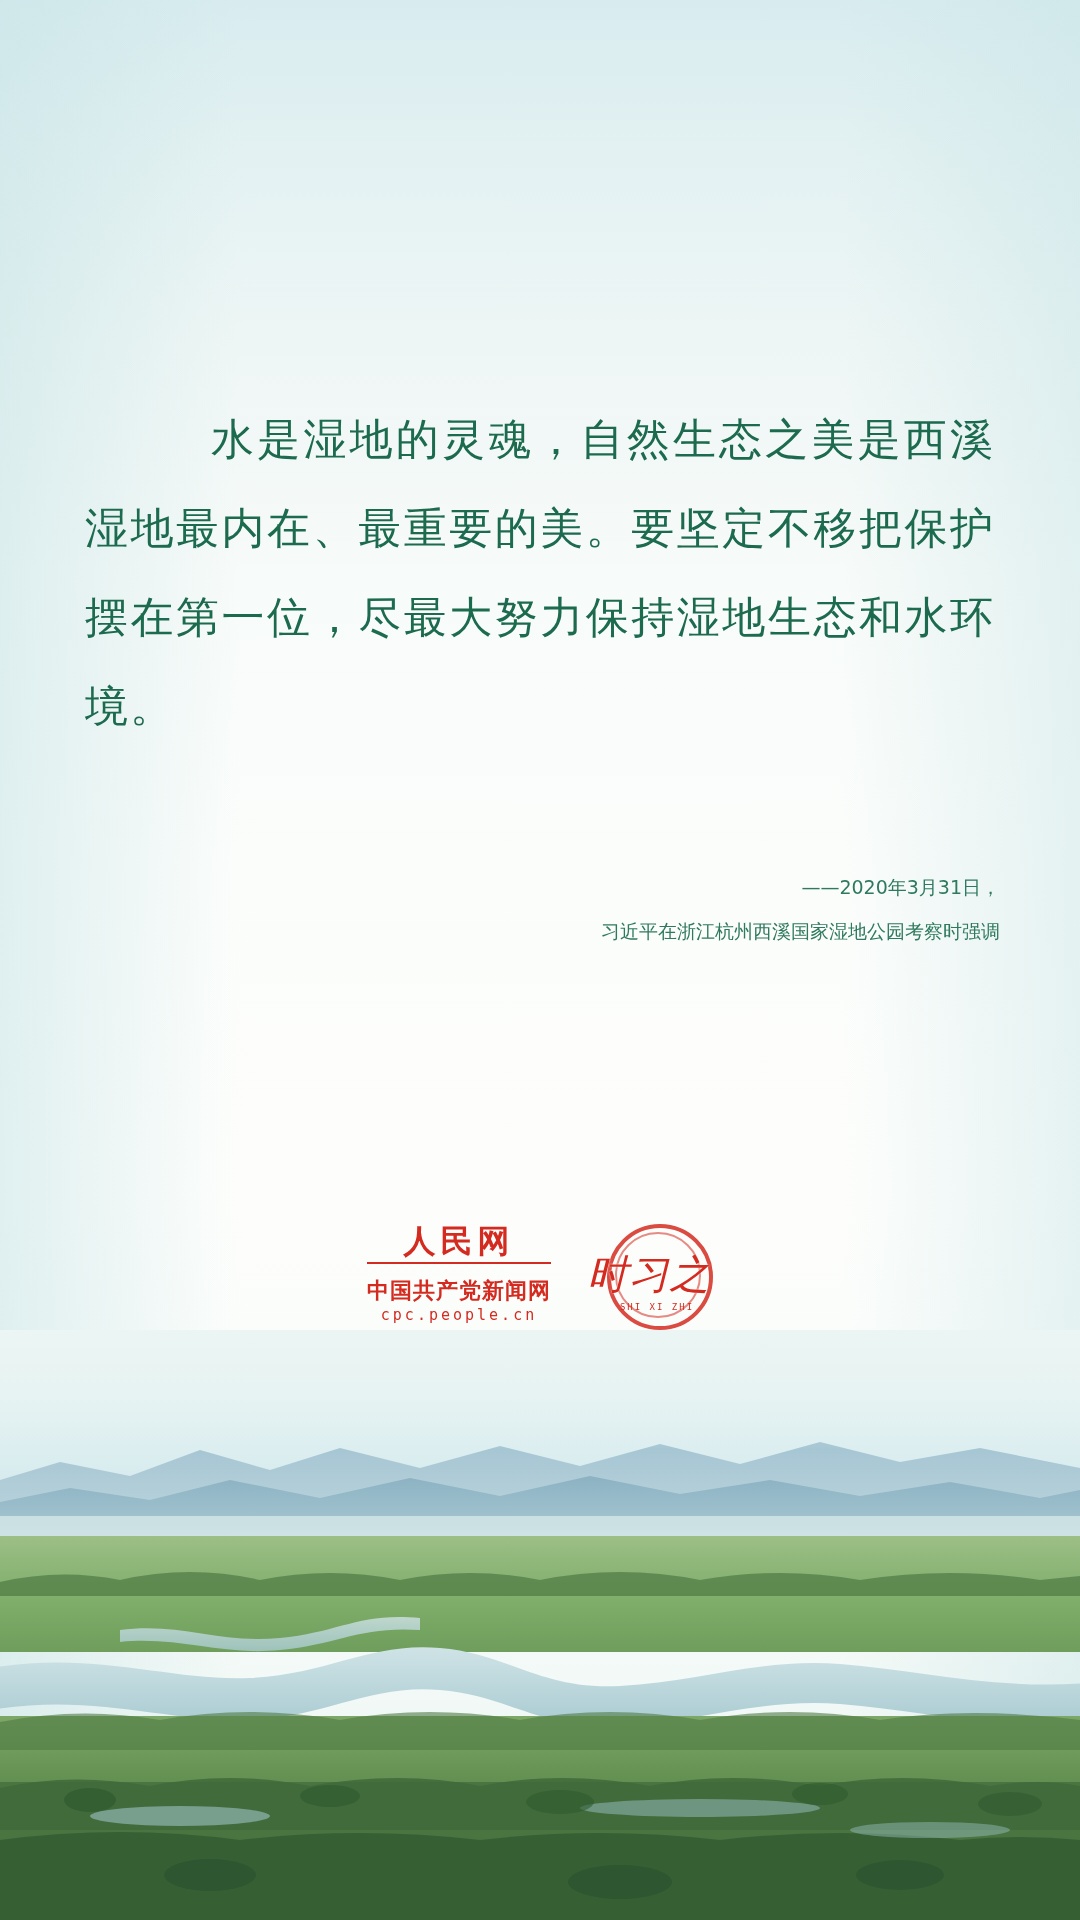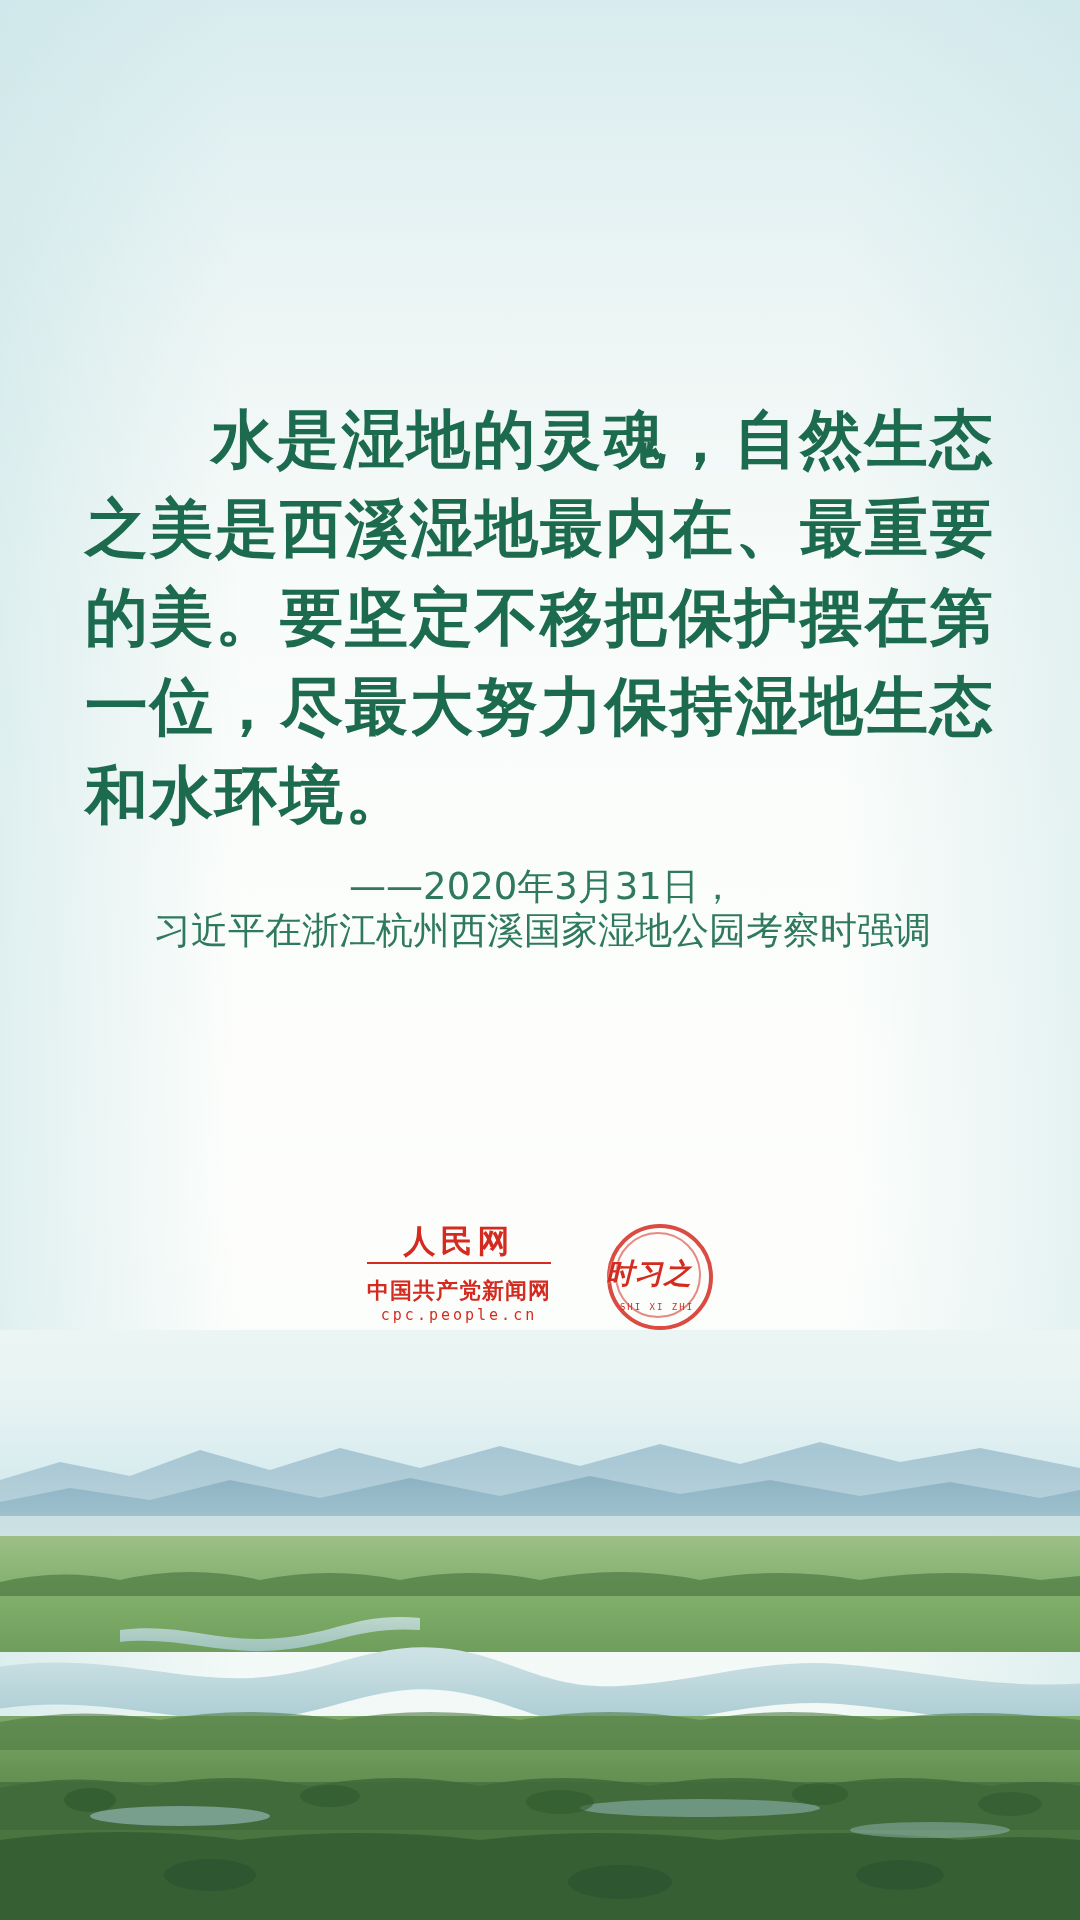--- a/index.html
+++ b/index.html
@@ -44,41 +44,41 @@
   .quote-wrap {
     position: absolute;
     top: 395px;
     left: 85px;
     width: 910px;
     z-index: 3;
   }
   .quote-text {
     color: #1d6b4f;
     font-family: "DejaVu Serif", "Liberation Serif", serif;
-    font-weight: 700;
-    font-size: 63px;
+    font-weight: 400;
+    font-size: 43px;
     line-height: 89px;
     letter-spacing: 2px;
     text-indent: 126px;
     margin: 0;
     text-align: justify;
     text-justify: inter-character;
   }
 
   
   .attrib {
     position: absolute;
     top: 865px;
     left: 85px;
     width: 915px;
-    text-align: center;
+    text-align: right;
     z-index: 3;
     color: #2f7a5e;
     font-family: "DejaVu Sans", "Liberation Sans", sans-serif;
-    font-size: 37px;
+    font-size: 19px;
     line-height: 44px;
   }
   .attrib div { white-space: nowrap; }
 
   
   .logos {
     position: absolute;
     top: 1222px;
     left: 0;
     width: 1080px;
@@ -141,23 +141,23 @@
     width: 82px;
     height: 82px;
     border-width: 2px;
     opacity: 0.55;
   }
   .seal .seal-text {
     position: relative;
     z-index: 2;
     color: #d42b20;
     font-family: "DejaVu Serif", "Liberation Serif", serif;
-    font-weight: 700;
+    font-weight: 400;
     font-style: italic;
-    font-size: 28px;
+    font-size: 40px;
     letter-spacing: 1px;
     text-shadow: 0 0 2px rgba(255,255,255,0.9);
   }
   .seal .seal-pinyin {
     position: absolute;
     bottom: 14px;
     left: 8px;
     width: 128px;
     text-align: center;
     color: #d42b20;

